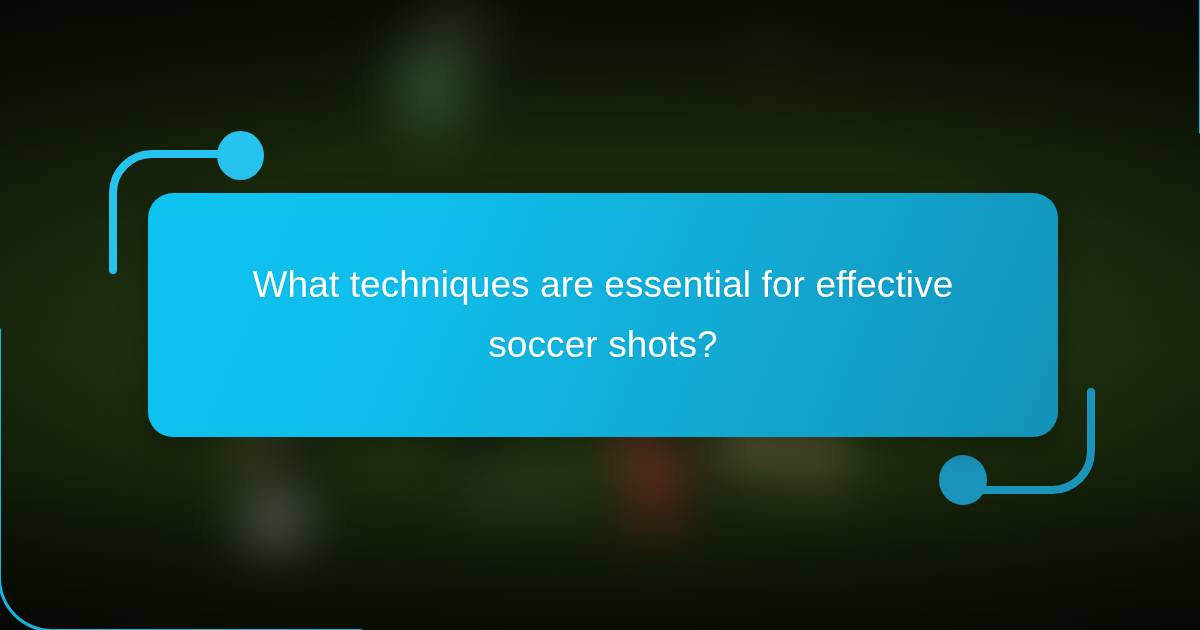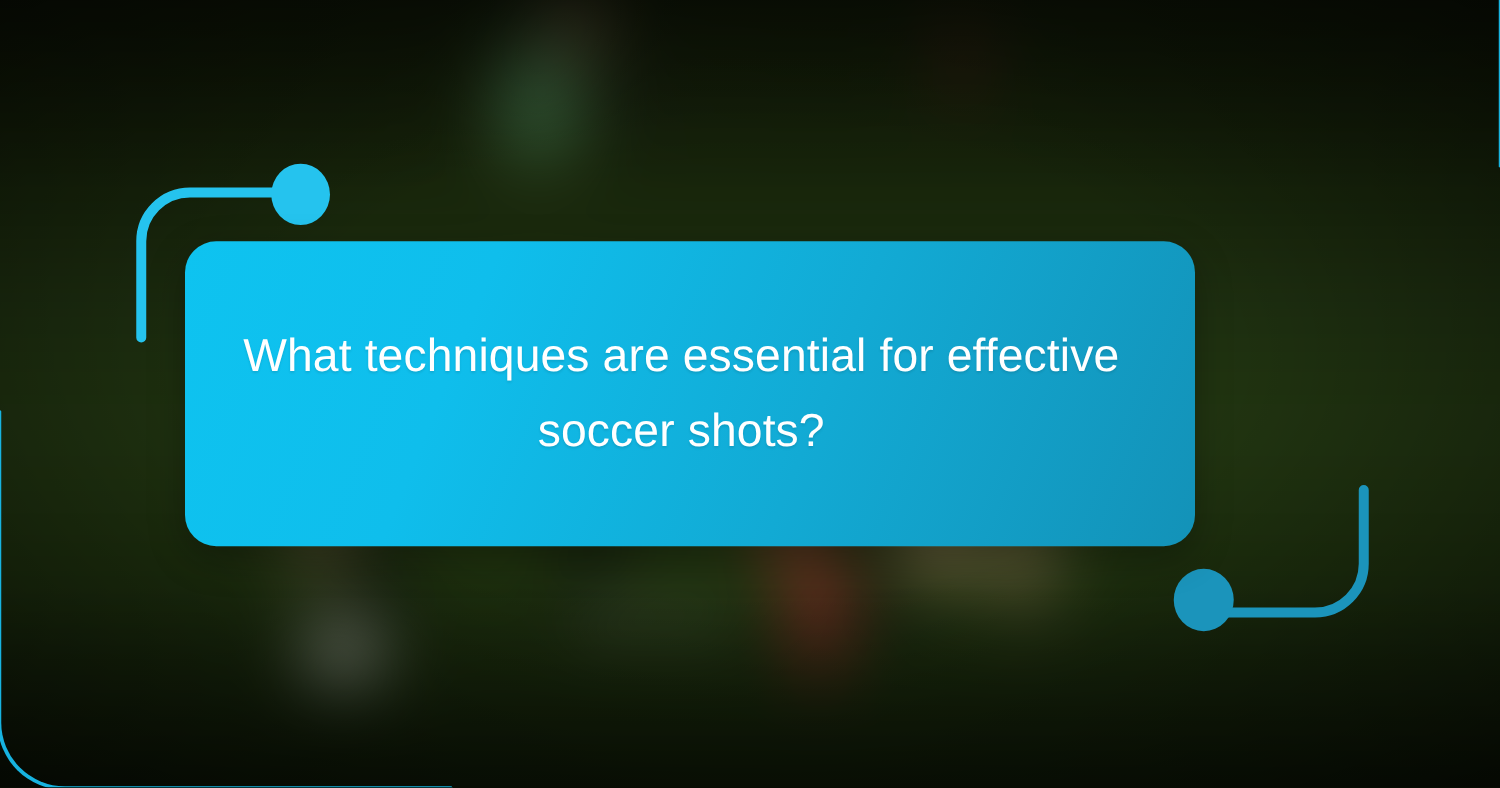--- a/index.html
+++ b/index.html
@@ -121,29 +121,30 @@
     left: 939px; top: 455px;
     width: 48px; height: 50px;
     background: #1b94bb;
   }
 
   
   .card {
     position: absolute;
     left: 148px;
     top: 193px;
-    width: 808px;
+    width: 910px;
     height: 244px;
     border-radius: 25px;
     background: linear-gradient(112deg, #0ec3f0 0%, #0fbeec 28%, #12aad4 62%, #1392b8 100%);
     box-shadow: 0 10px 30px rgba(0,0,0,0.28);
     display: flex;
     align-items: center;
+    justify-content: center;
     box-sizing: border-box;
-    padding: 0 32px;
+    padding: 0 76px;
   }
   .card-text {
     color: #ffffff;
     font-size: 37px;
     line-height: 1.62;
     font-weight: 400;
     text-align: center;
     letter-spacing: 0.1px;
     max-width: 730px;
     text-shadow: 0 1px 2px rgba(0,0,0,0.10);

